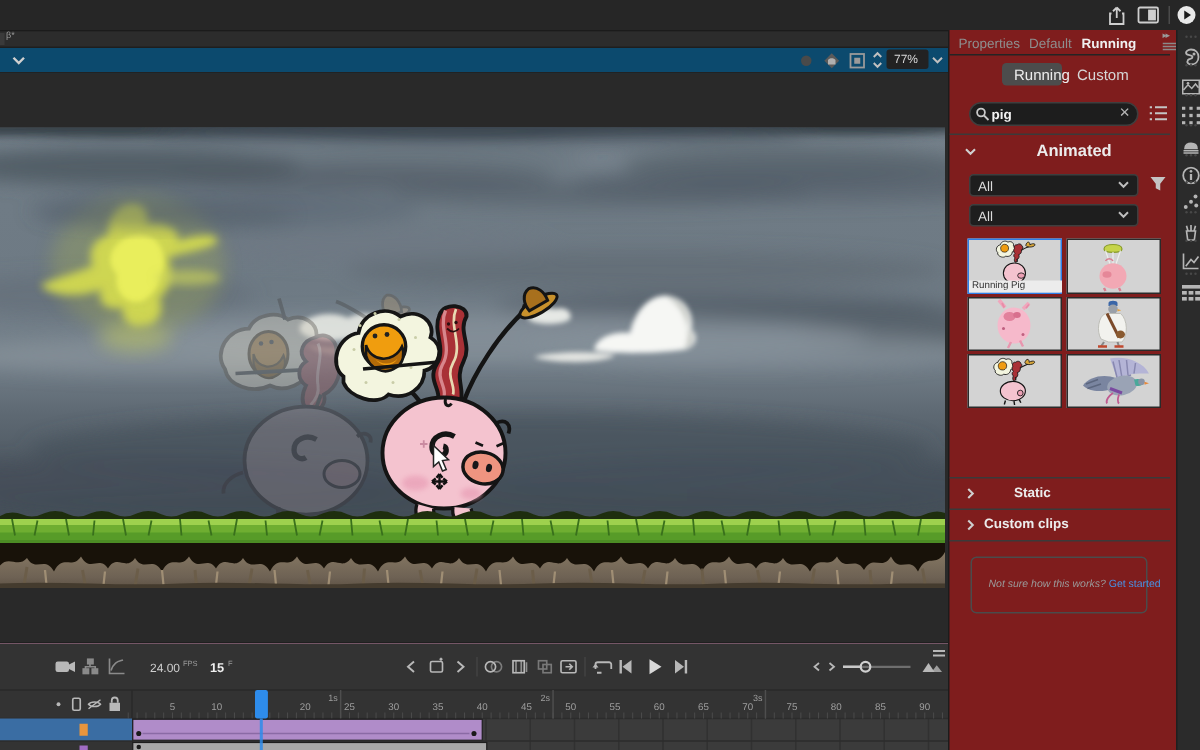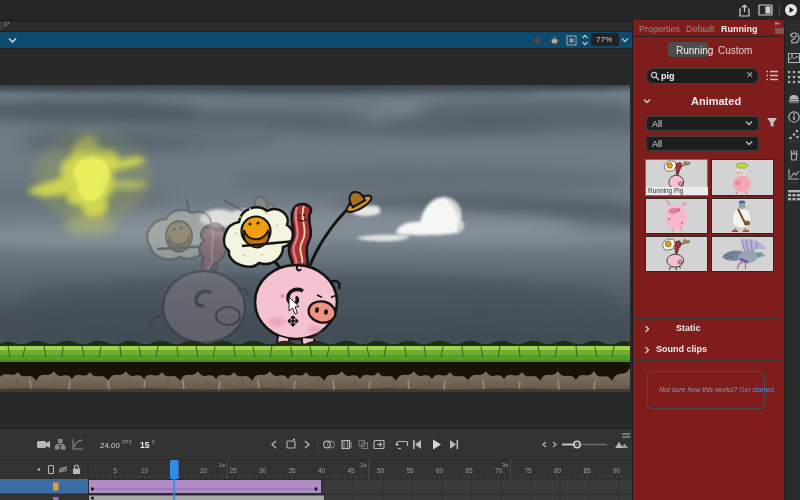--- a/index.html
+++ b/index.html
@@ -510,21 +510,21 @@
 
   <div class="abs" style="left:0;top:298px;width:147px;height:1px;background:#3a3a3a;"></div>
   <svg class="abs" style="left:11px;top:305px;" width="6" height="8" viewBox="0 0 6 8">
       <path d="M1.5,1 L4.5,4 L1.5,7" stroke="#cfcfcf" stroke-width="1.4" fill="none"></path>
     </svg>
   <div class="t" style="left:23px;top:303px;font-size:9px;font-weight:bold;color:#ececec;margin-left:20px;">Static</div>
   <div class="abs" style="left:0;top:319px;width:147px;height:1px;background:#3a3a3a;"></div>
   <svg class="abs" style="left:11px;top:326px;" width="6" height="8" viewBox="0 0 6 8">
       <path d="M1.5,1 L4.5,4 L1.5,7" stroke="#cfcfcf" stroke-width="1.4" fill="none"></path>
     </svg>
-  <div class="t" style="left:23px;top:324px;font-size:9px;font-weight:bold;color:#ececec;">Sound clips</div>
+  <div class="t" style="left:23px;top:324px;font-size:9px;font-weight:bold;color:#ececec;">Custom clips</div>
   <div class="abs" style="left:0;top:340px;width:147px;height:1px;background:#3a3a3a;"></div>
 
   <div class="abs" style="left:14px;top:351px;width:116px;height:36px;border:1px solid #4b4b4b;border-radius:4px;"></div>
   <div class="t" style="left:26px;top:366px;font-size:7px;color:#9a9a9a;font-style:italic;">Not sure how this works? <span style="color:#4a90e2;font-style:normal;">Get started</span></div>
 </div>
 <div class="abs" id="rightstrip">
 <svg class="abs" style="left:3px;top:12px;" width="12" height="12" viewBox="0 0 12 12">
       <path d="M6,1 C9,1 11,3 11,6 C11,9 9,11 6,11 C4,11 3,9.5 4,8 C5,7 7,7.5 7,6 C7,4.5 4,5 3,4 C2,2.5 4,1 6,1 Z" fill="none" stroke="#b5b5b5" stroke-width="1.2"></path>
       <circle cx="8" cy="4" r="1" fill="#b5b5b5"></circle>
     </svg>

